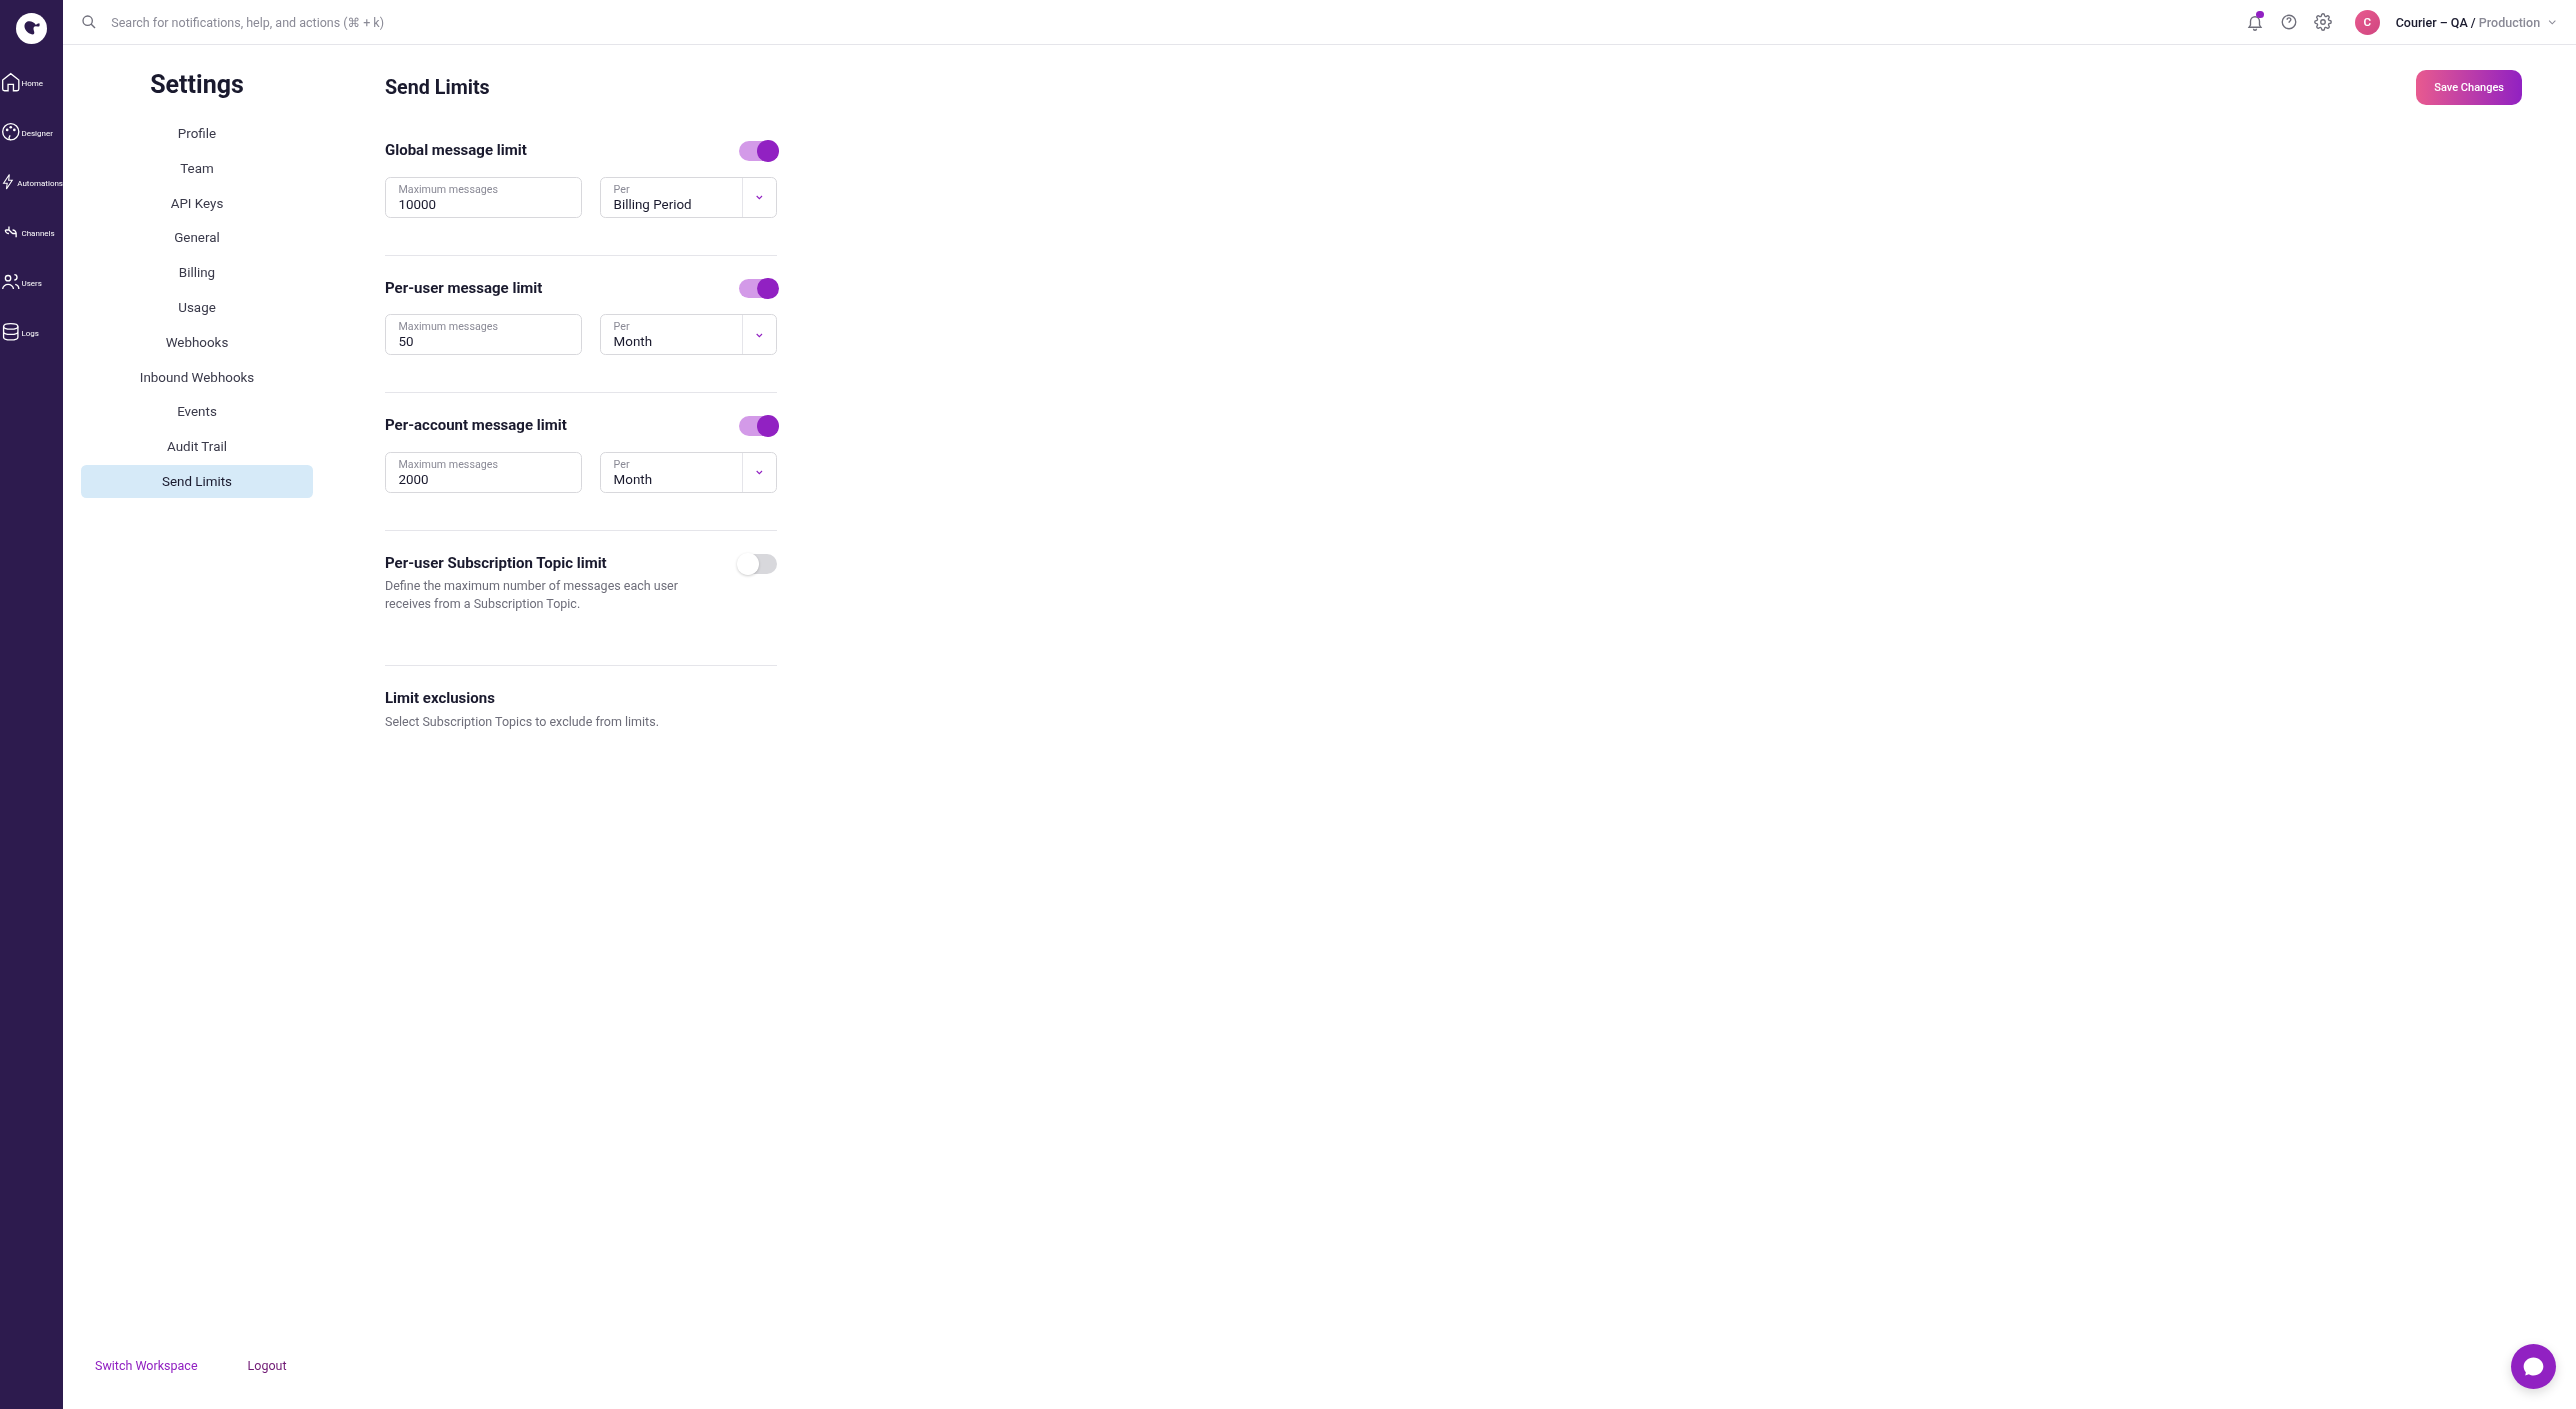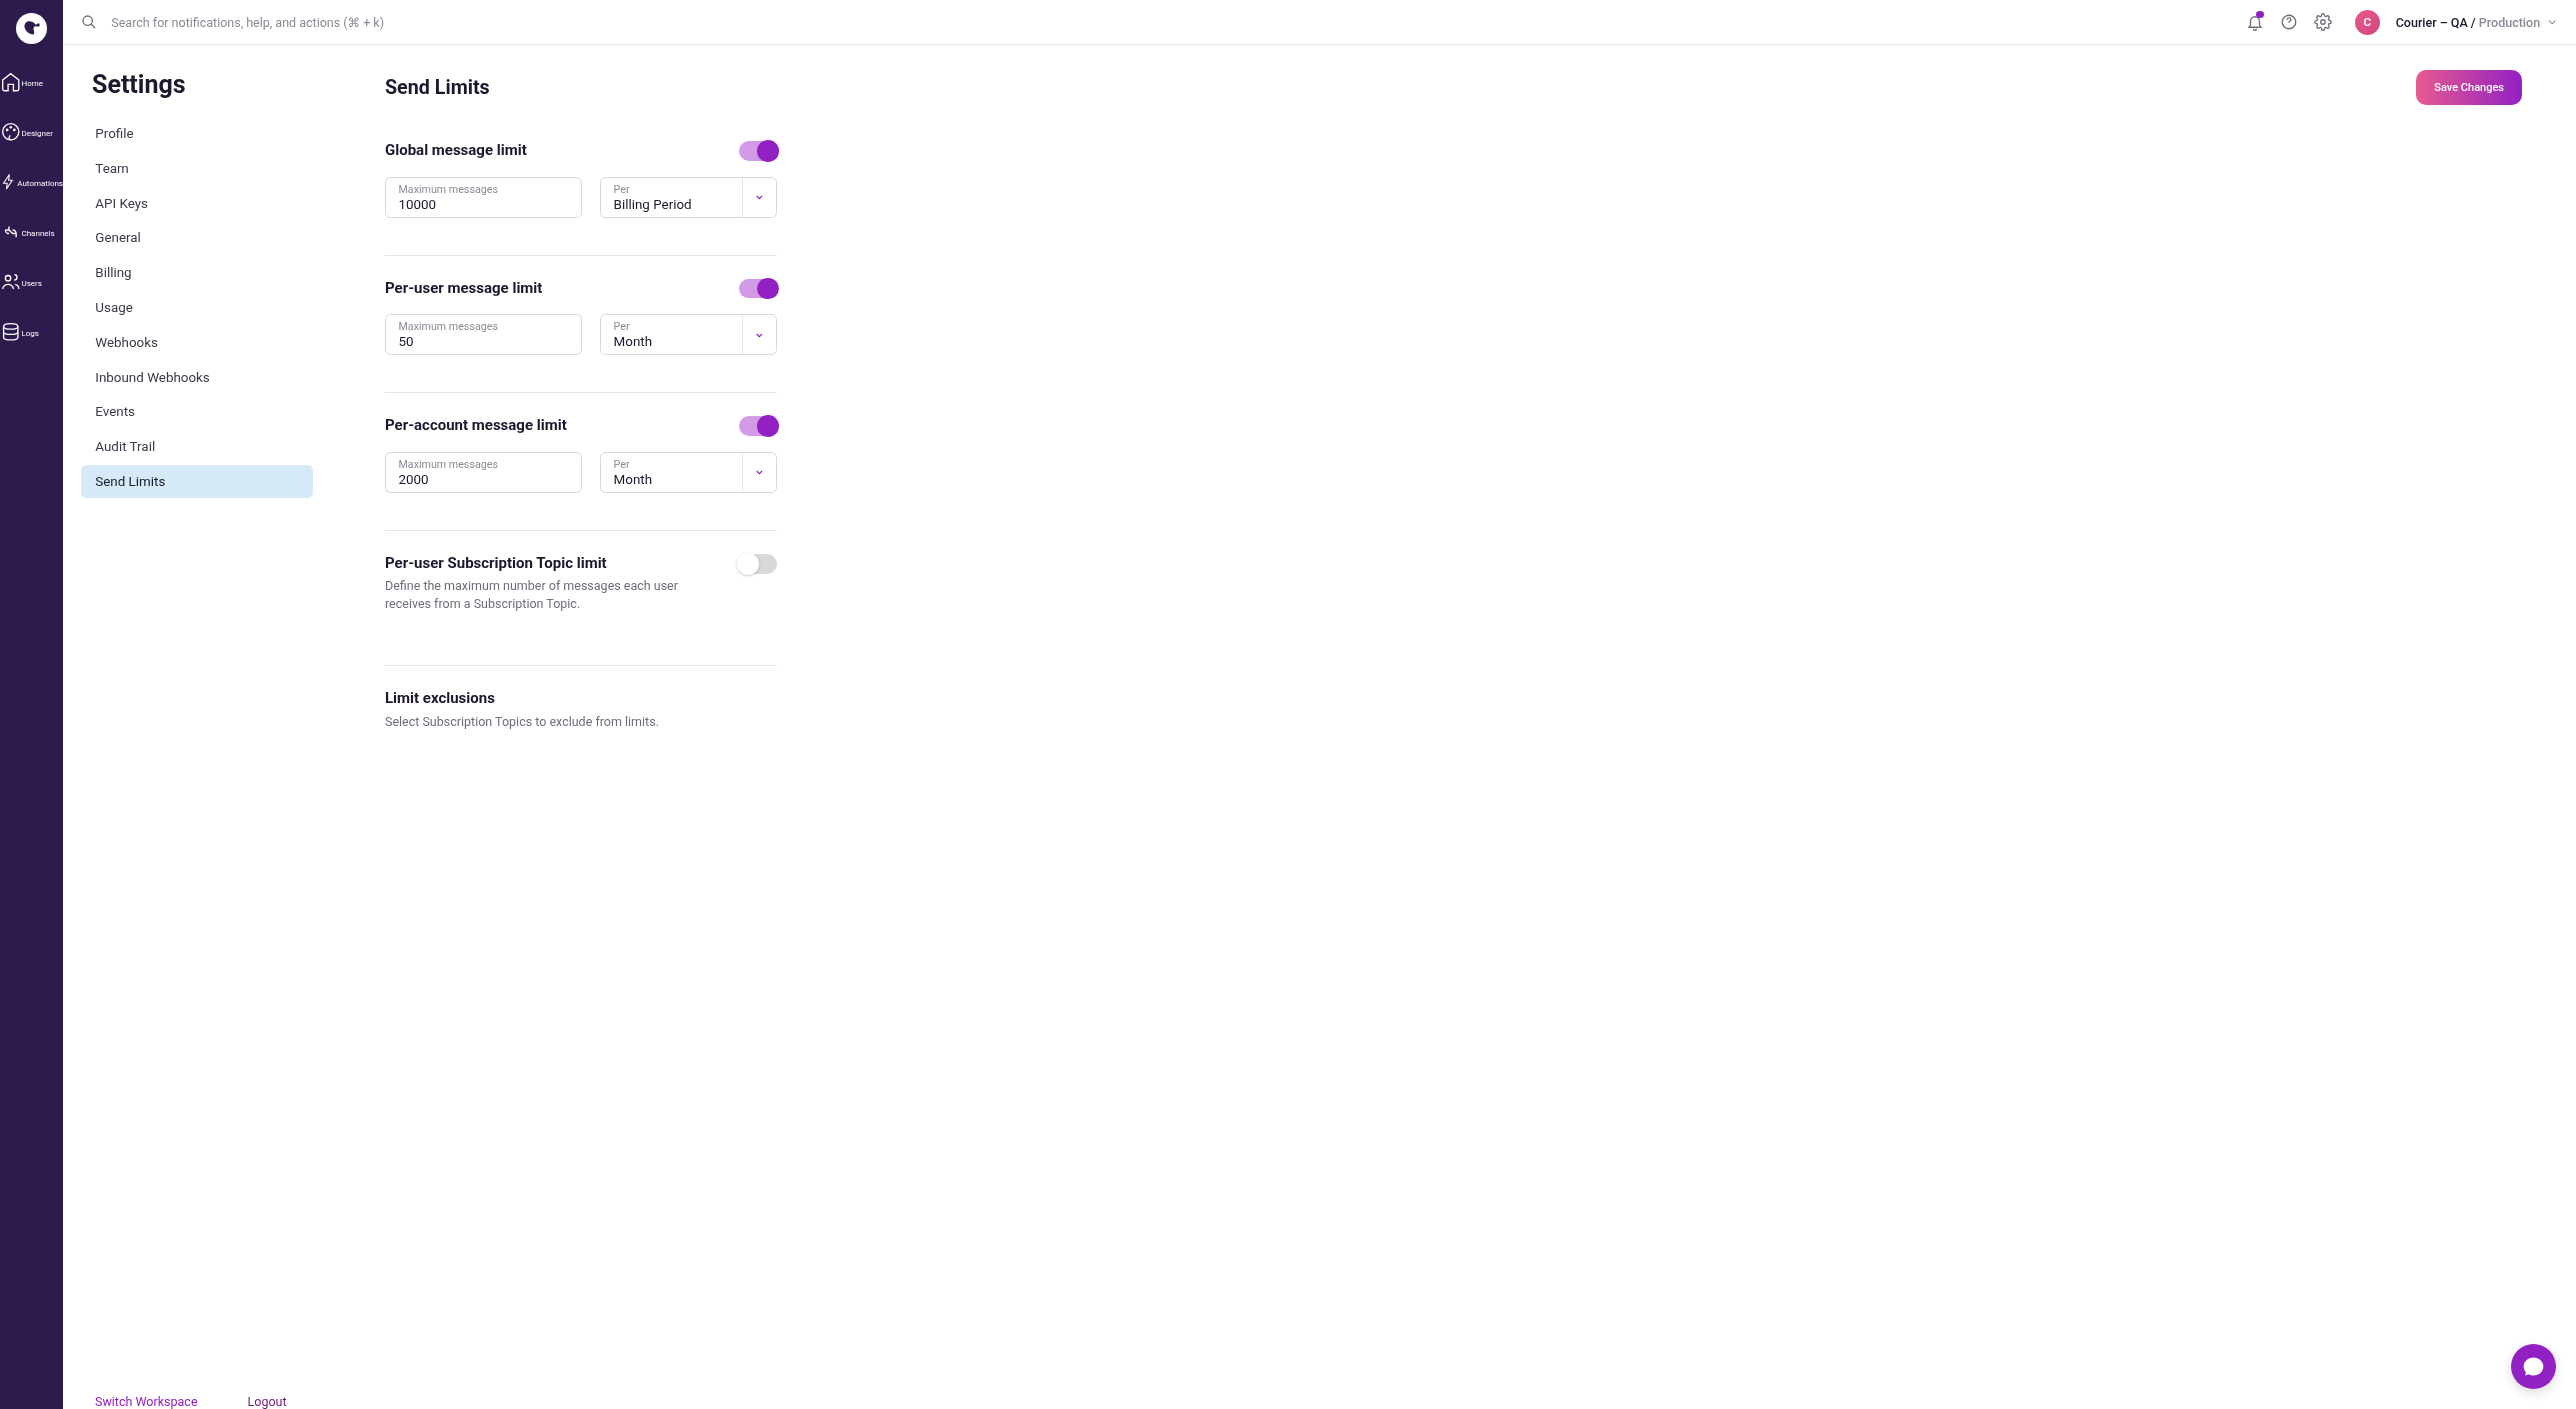--- a/index.html
+++ b/index.html
@@ -181,24 +181,25 @@
     
     .content {
       flex: 1;
       display: flex;
       overflow: hidden;
     }
     
     
     .settings-sidebar {
       width: 268px;
-      padding: 25px 0 0 0;
+      padding: 25px 0 36px 0;
       display: flex;
       flex-direction: column;
       flex-shrink: 0;
+      text-align: center;
     }
     .settings-title {
       font-size: 25px;
       font-weight: 700;
       color: #1a1a2e;
       padding: 0 29px;
       margin-bottom: 18px;
     }
     .settings-nav {
       flex: 1;

